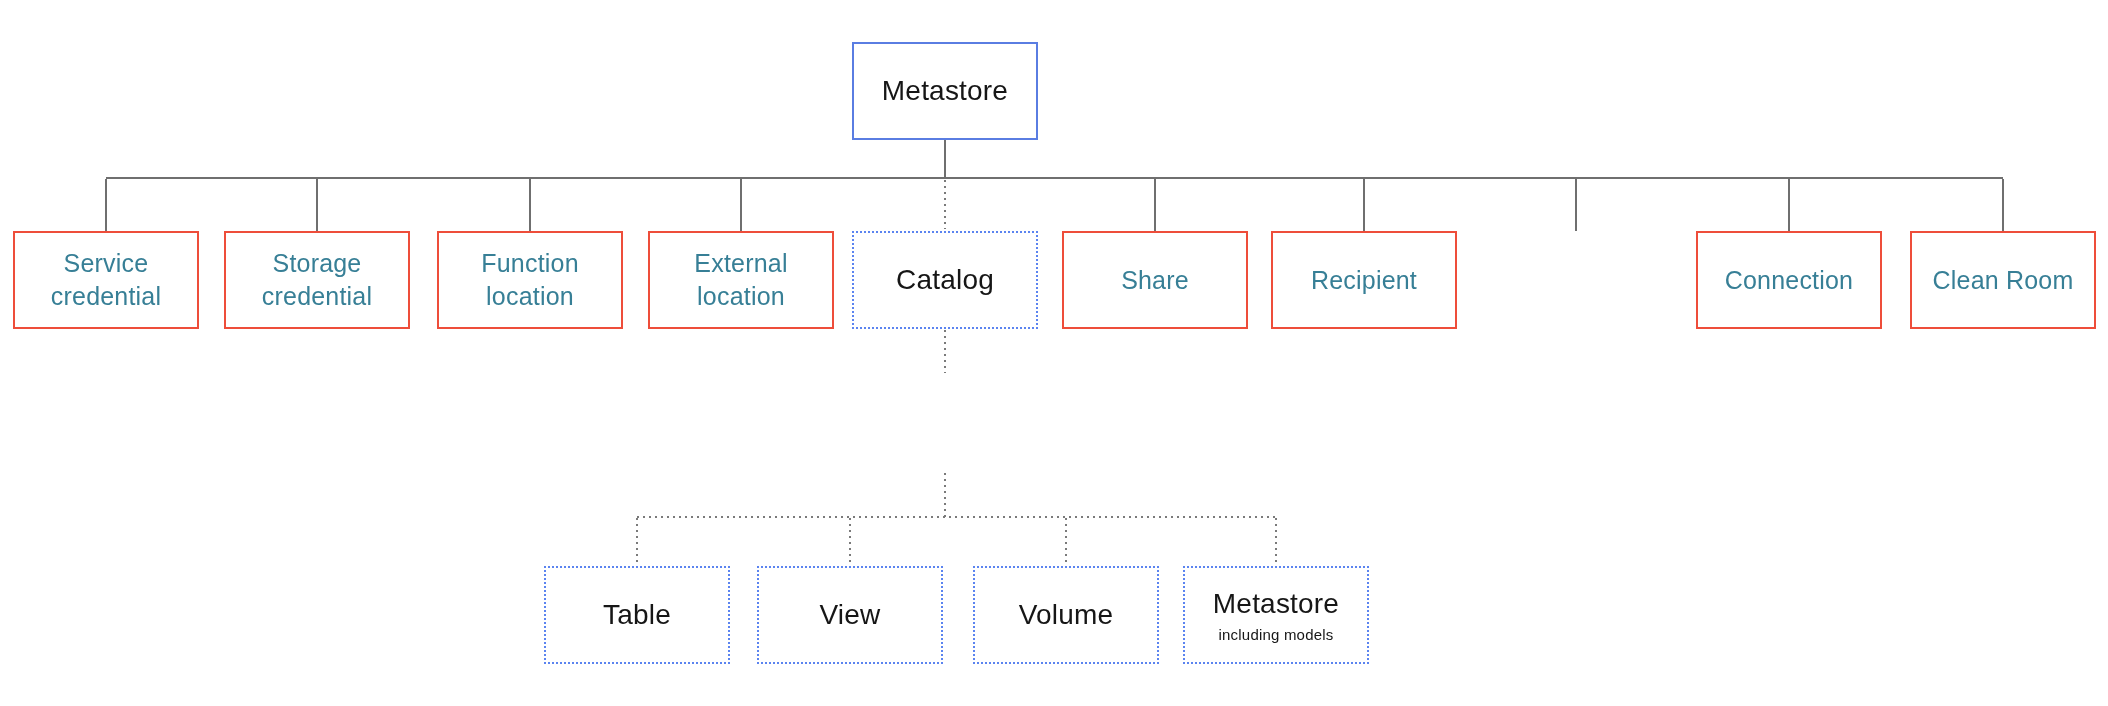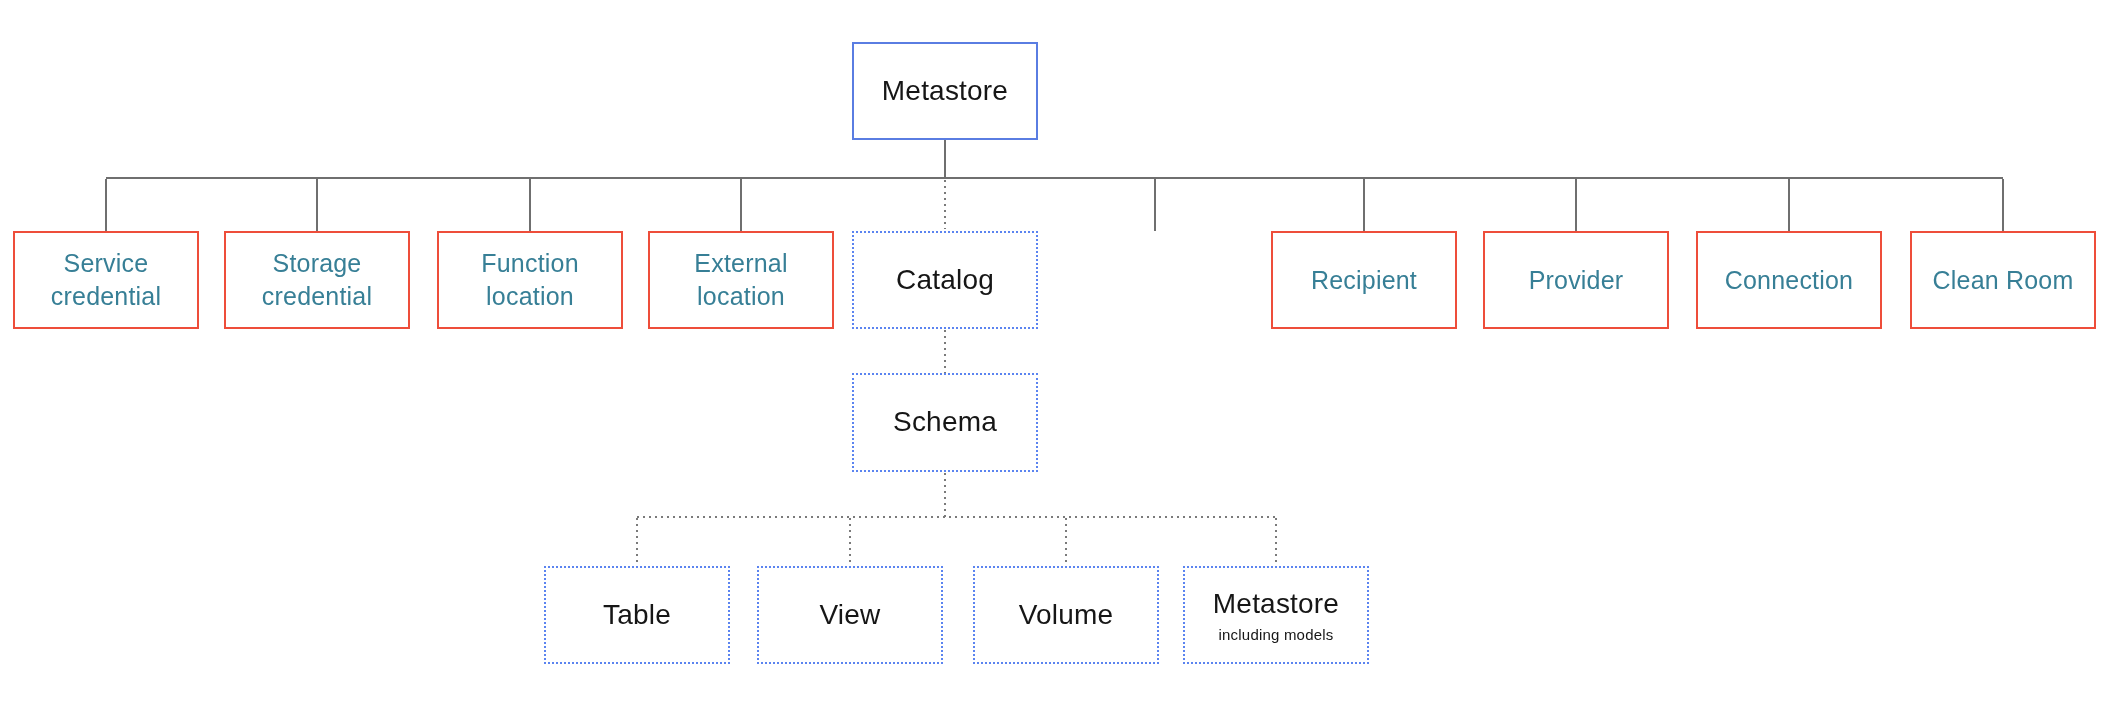--- a/index.html
+++ b/index.html
@@ -122,36 +122,33 @@
   </div>
   <div class="node solid-red row2 n-l2-2">
     <span class="lbl-teal">Function location</span>
   </div>
   <div class="node solid-red row2 n-l2-3">
     <span class="lbl-teal">External location</span>
   </div>
   <div class="node dotted-blue row2 n-l2-4">
     <span class="lbl-black">Catalog</span>
   </div>
+  <div class="node solid-red row2 n-l2-5">
+    <span class="lbl-teal">Share</span>
+  </div>
   <div class="node solid-red row2 n-l2-6">
     <span class="lbl-teal">Recipient</span>
-  </div>
-  <div class="node solid-red row2 n-l2-7">
-    <span class="lbl-teal">Provider</span>
   </div>
   <div class="node solid-red row2 n-l2-8">
     <span class="lbl-teal">Connection</span>
   </div>
   <div class="node solid-red row2 n-l2-9">
     <span class="lbl-teal">Clean Room</span>
   </div>
 
-  <div class="node dotted-blue n-schema">
-    <span class="lbl-black">Schema</span>
-  </div>
 
   <div class="node dotted-blue row4 n-l4-0">
     <span class="lbl-black">Table</span>
   </div>
   <div class="node dotted-blue row4 n-l4-1">
     <span class="lbl-black">View</span>
   </div>
   <div class="node dotted-blue row4 n-l4-2">
     <span class="lbl-black">Volume</span>
   </div>

